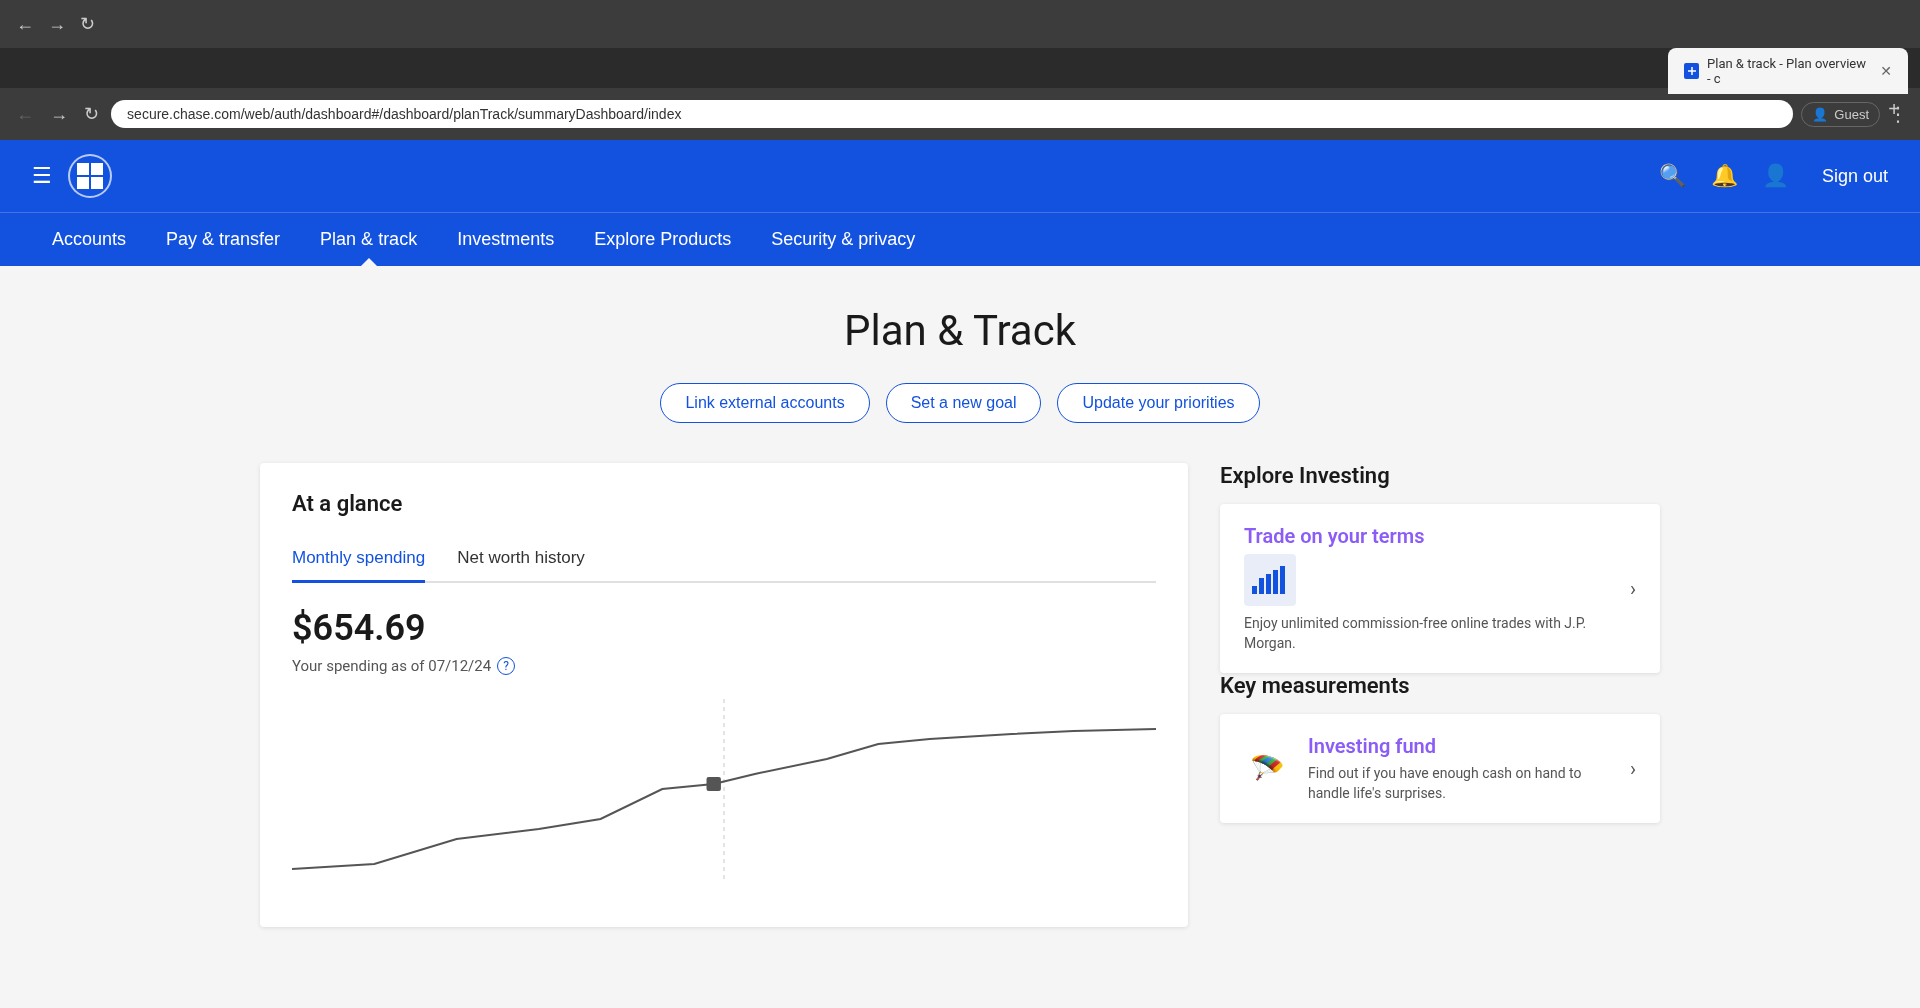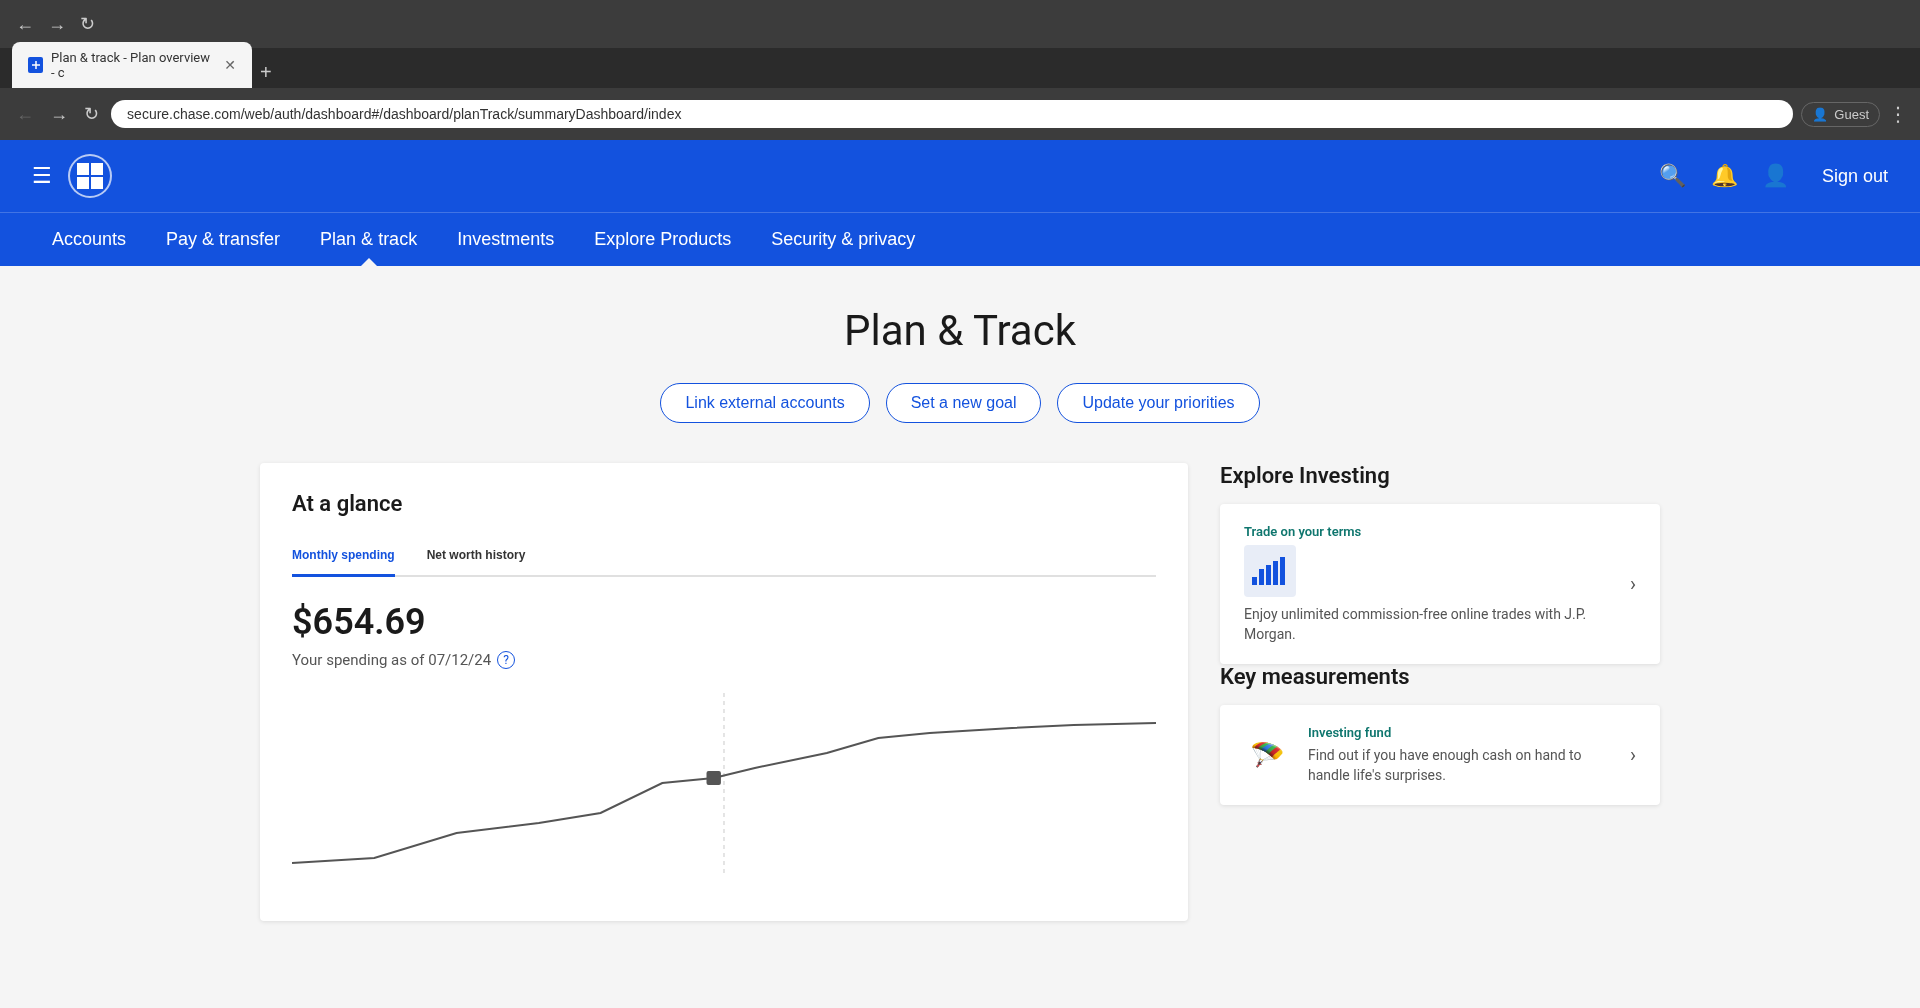--- a/index.html
+++ b/index.html
@@ -14,20 +14,21 @@
       gap: 8px;
       height: 48px;
     }
     .browser-controls { display: flex; gap: 6px; align-items: center; }
     .tab-bar {
       background: #2b2b2b;
       display: flex;
       align-items: flex-end;
       padding: 0 12px;
       height: 40px;
+      flex-direction: column;
     }
     .tab {
       background: #f5f5f5;
       border-radius: 8px 8px 0 0;
       padding: 8px 16px;
       display: flex;
       align-items: center;
       gap: 8px;
       font-size: 13px;
       color: #333;
@@ -201,28 +202,27 @@
     }
     .tabs-row {
       display: flex;
       gap: 0;
       border-bottom: 2px solid #e0e0e0;
       margin-bottom: 24px;
     }
     .tab-item {
       padding: 12px 0;
       margin-right: 32px;
-      font-size: 12px;
+      font-size: 17px;
       cursor: pointer;
       color: #333;
       background: none;
       border: none;
       border-bottom: 3px solid transparent;
       margin-bottom: -2px;
-      font-weight: bold;
     }
     .tab-item.active {
       color: #1352de;
       border-bottom: 3px solid #1352de;
     }
 
     .amount-display {
       font-size: 36px;
       font-weight: 600;
       color: #1a1a1a;
@@ -280,23 +280,23 @@
       padding: 20px 24px;
       box-shadow: 0 1px 4px rgba(0,0,0,0.1);
       display: flex;
       align-items: center;
       gap: 16px;
       cursor: pointer;
       transition: box-shadow 0.2s;
     }
     .card-content { flex: 1; }
     .card-title {
-      font-size: 13px;
+      font-size: 20px;
       font-weight: 600;
-      color: #0f766e;
+      color: #8b5cf6;
       margin-bottom: 6px;
     }
     .card-desc {
       font-size: 14px;
       color: #555;
       line-height: 1.4;
     }
     .card-arrow { color: #555; font-size: 20px; }
     .card-icon {
       width: 48px;

